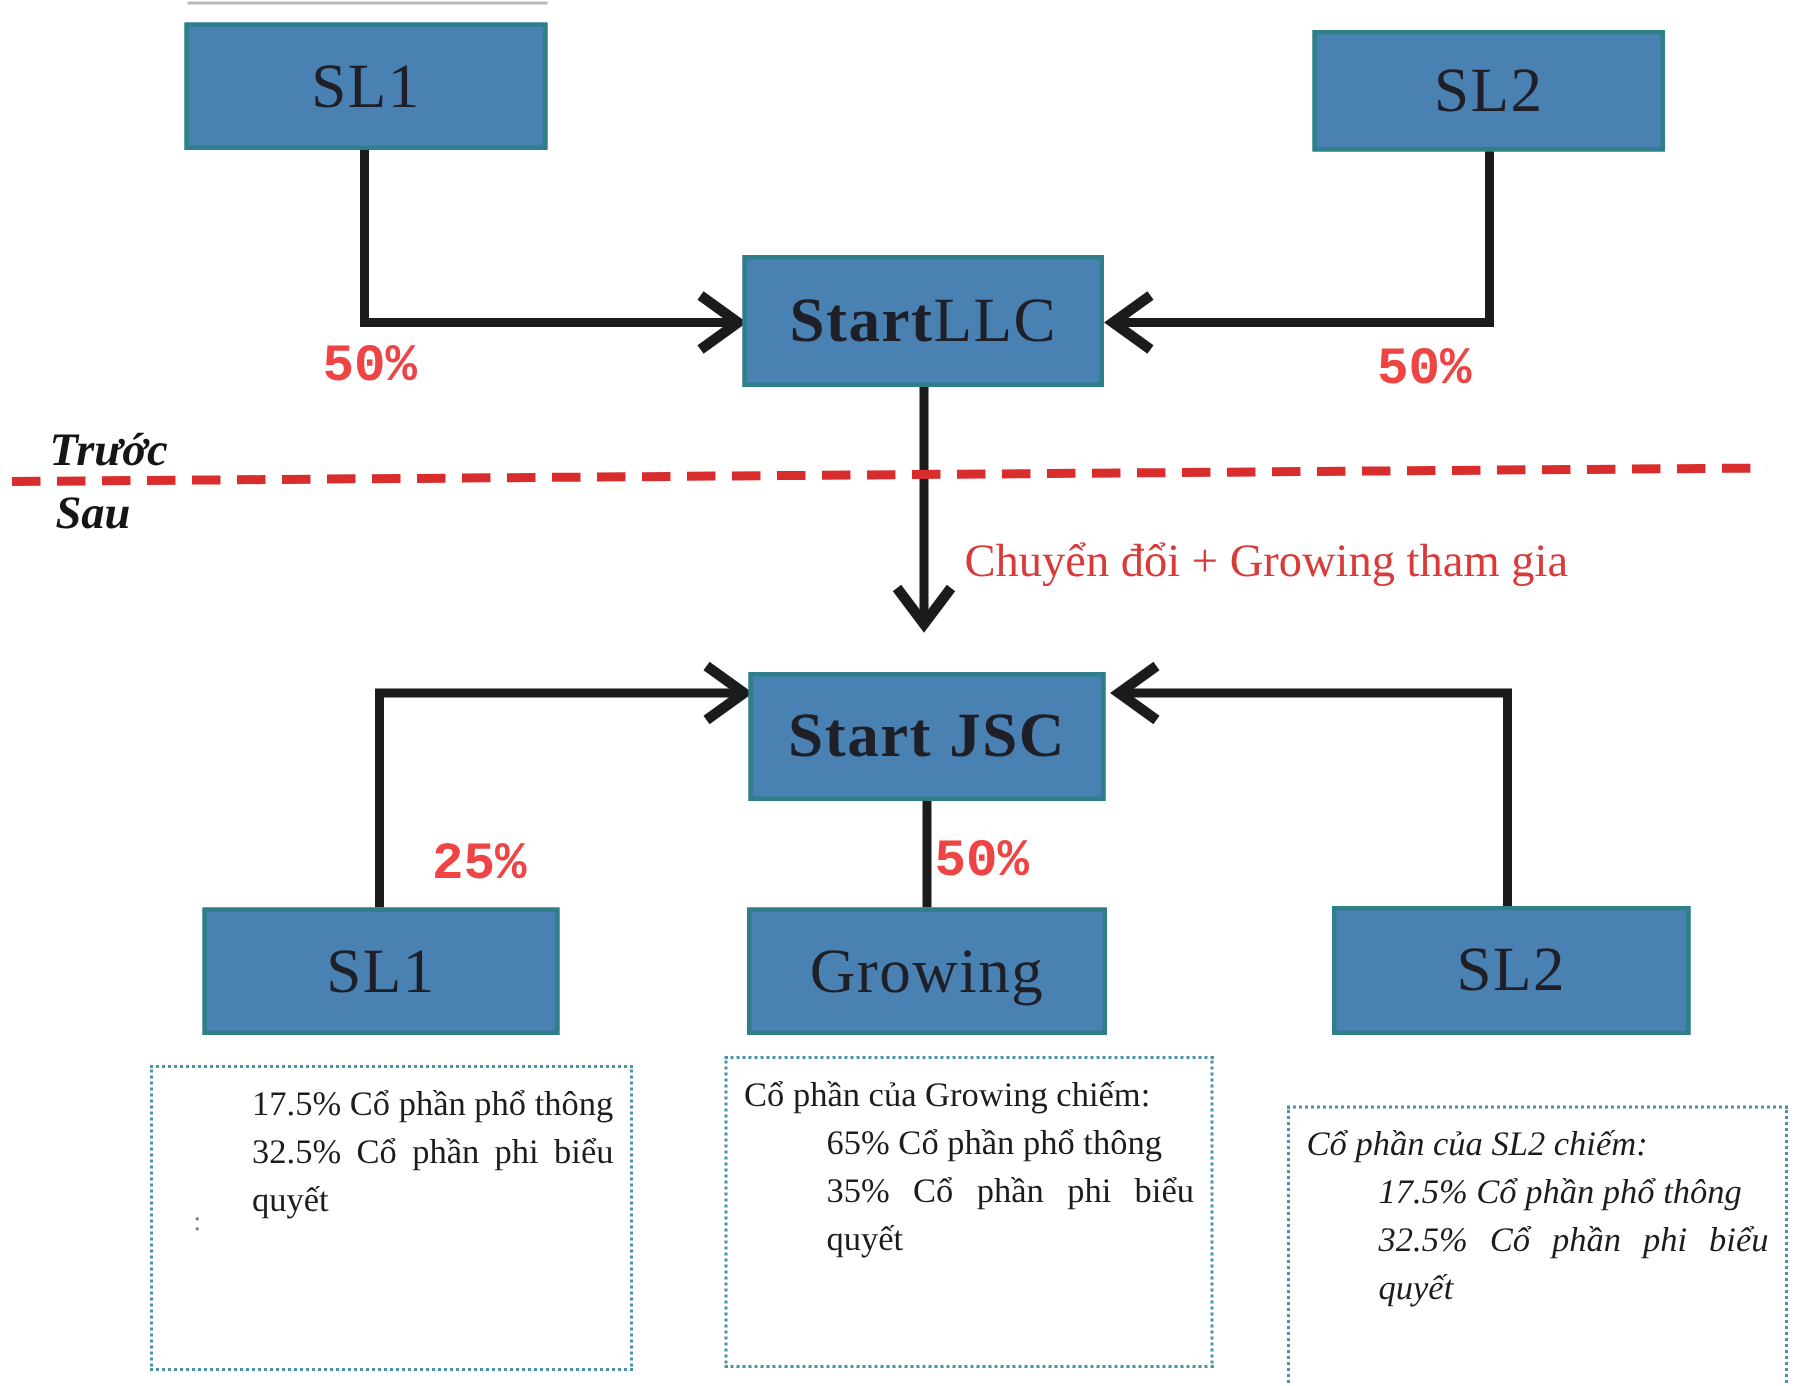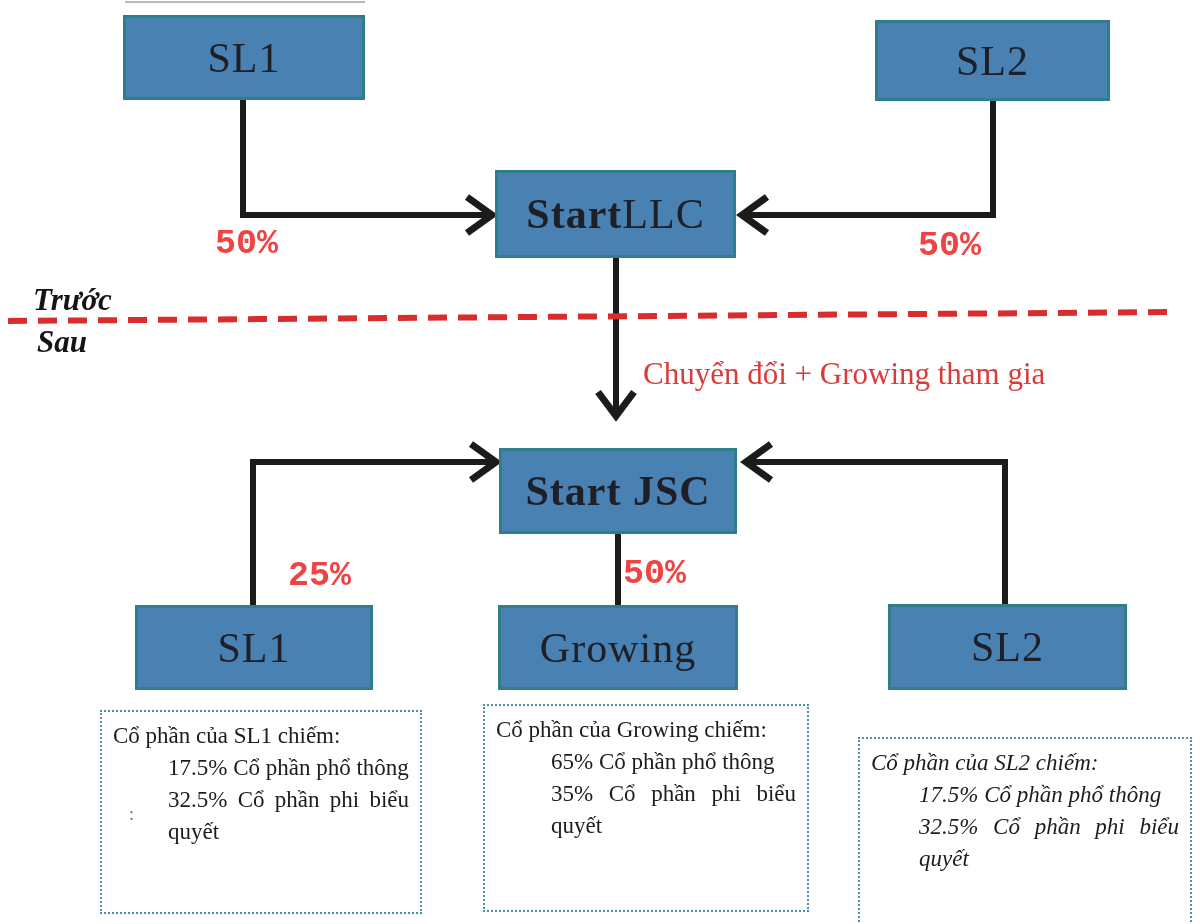--- a/index.html
+++ b/index.html
@@ -89,21 +89,20 @@
   <div class="node" style="left:888px;top:604px;width:239px;height:86px;">
     <span>SL2</span>
   </div>
 
   <div class="edge-label" style="left:215px;top:224px;">50%</div>
   <div class="edge-label" style="left:918px;top:226px;">50%</div>
   <div class="edge-label" style="left:260px;top:556px;margin-left:28px;">25%</div>
   <div class="edge-label" style="left:623px;top:554px;">50%</div>
 
   <div class="note" style="left:100px;top:710px;width:322px;height:204px;">
-    <div class="note-title">Cổ phần của SL1 chiếm:</div>
     <div class="note-item">17.5% Cổ phần phổ thông</div>
     <div class="note-item">32.5% Cổ phần phi biểu quyết</div>
   </div>
 
   <div class="note" style="left:483px;top:704px;width:326px;height:208px;">
     <div class="note-title">Cổ phần của Growing chiếm:</div>
     <div class="note-item">65% Cổ phần phổ thông</div>
     <div class="note-item">35% Cổ phần phi biểu quyết</div>
   </div>
 

